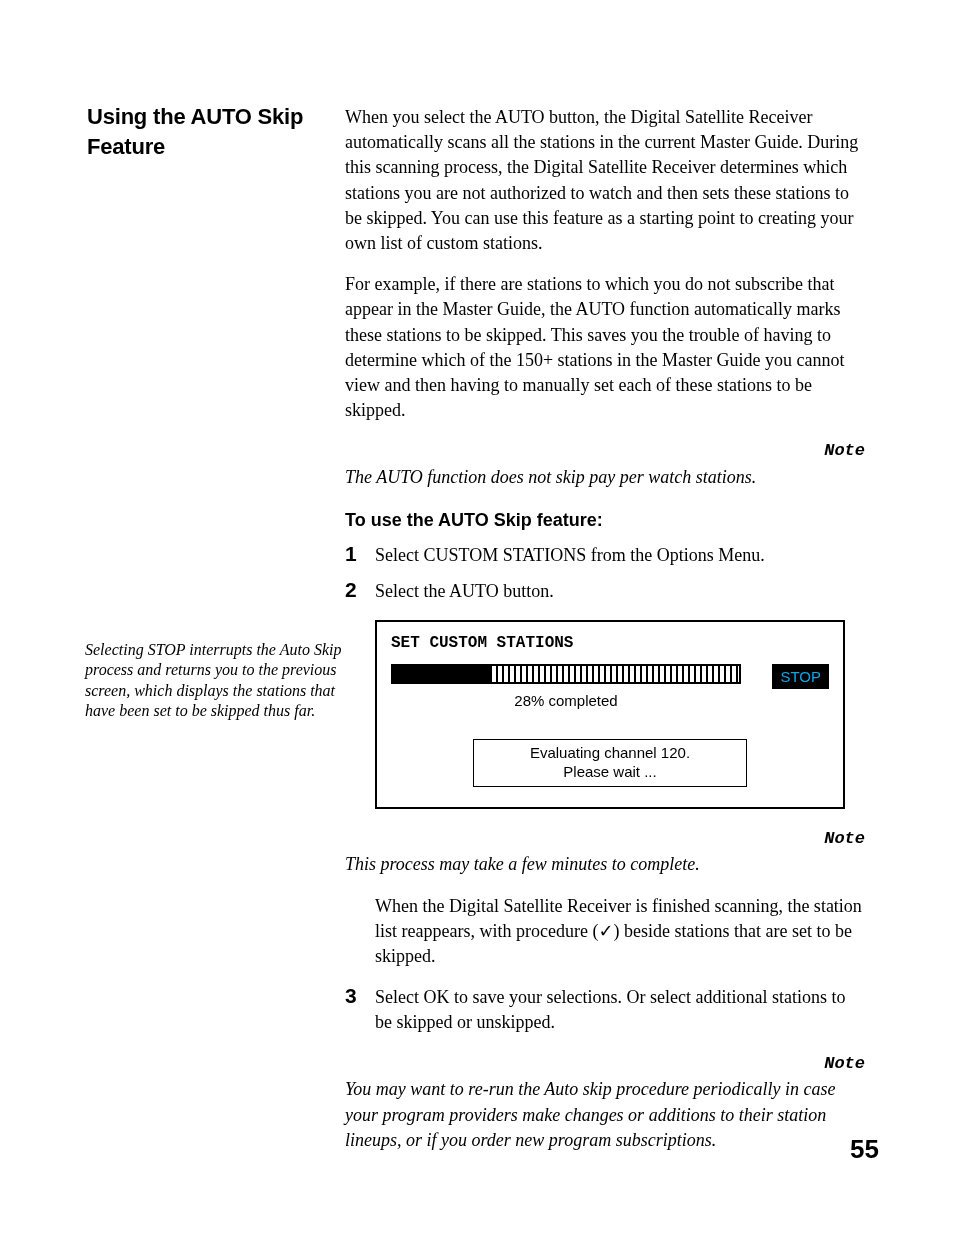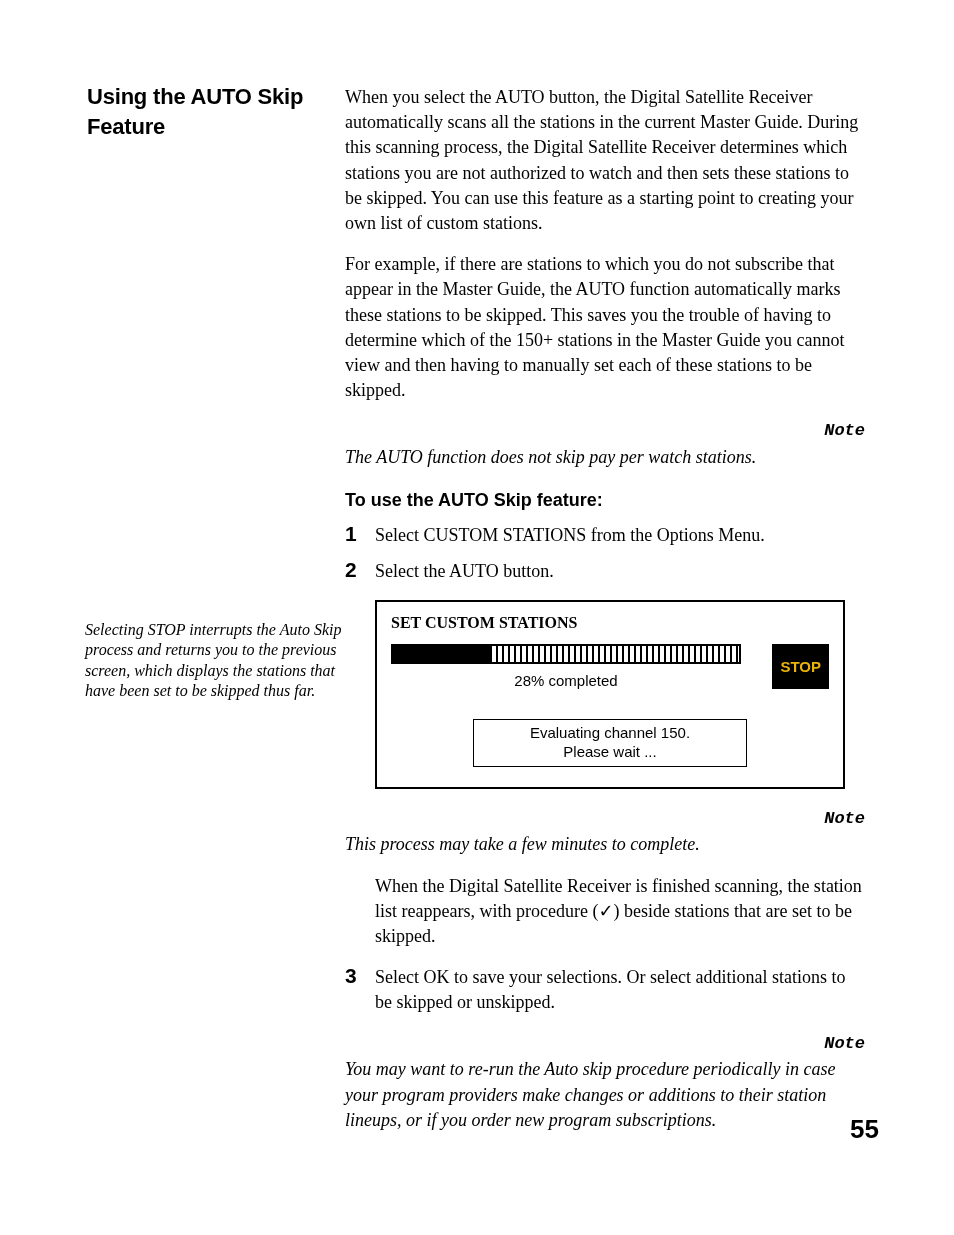--- a/index.html
+++ b/index.html
@@ -10,20 +10,21 @@
     height: 1235px;
     background: #fff;
     font-family: "Palatino Linotype", "Book Antiqua", Palatino, Georgia, serif;
     color: #000;
     position: relative;
   }
   .page {
     position: relative;
     width: 954px;
     height: 1185px;
+    margin-top: 20px;
   }
   .sidebar-heading {
     position: absolute;
     top: 82px;
     left: 87px;
     width: 230px;
     font-family: "Segoe UI Semibold", "Arial", sans-serif;
     font-weight: 700;
     font-size: 22px;
     line-height: 1.35;
@@ -91,39 +92,39 @@
   .diagram {
     margin: 6px 0 18px 30px;
     border: 2px solid #000;
     width: 470px;
     padding: 10px 14px 20px 14px;
     box-sizing: border-box;
     position: relative;
     font-family: "Segoe UI", Arial, sans-serif;
   }
   .diagram-title {
-    font-family: Liberation Serif, serif;
+    font-family: Liberation Mono, monospace;
     font-weight: 700;
     font-size: 16px;
     margin-bottom: 10px;
   }
   .diagram-row {
     display: flex;
     align-items: flex-start;
   }
   .diagram-left {
     flex: 1;
   }
   .stop-btn {
     background: #000;
-    color: #eab308;
+    color: #0ea5e9;
     font-family: "Segoe UI Semibold", Arial, sans-serif;
-    font-weight: 700;
+    font-weight: 400;
     font-size: 15px;
-    padding: 12px 8px;
+    padding: 2px 8px;
     margin-left: 10px;
   }
   .progress-outer {
     border: 2px solid #000;
     height: 20px;
     width: 350px;
     position: relative;
     overflow: hidden;
     box-sizing: border-box;
   }
@@ -201,21 +202,21 @@
         <div class="diagram-left">
           <div class="progress-outer">
             <div class="progress-fill"></div>
             <div class="progress-ticks"></div>
           </div>
           <div class="progress-label">28% completed</div>
         </div>
         <div class="stop-btn">STOP</div>
       </div>
       <div class="status-box">
-        <span>Evaluating channel 150.</span><br>
+        <span>Evaluating channel 120.</span><br>
         <span>Please wait ...</span>
       </div>
     </div>
 
     <div class="note-label">Note</div>
     <p class="note-text">This process may take a few minutes to complete.</p>
 
     <p style="padding-left:30px;">
       <span>When the Digital Satellite Receiver is finished scanning, the station list reappears, with procedure (</span><span class="check">✓</span><span>) beside stations that are set to be skipped.</span>
     </p>

